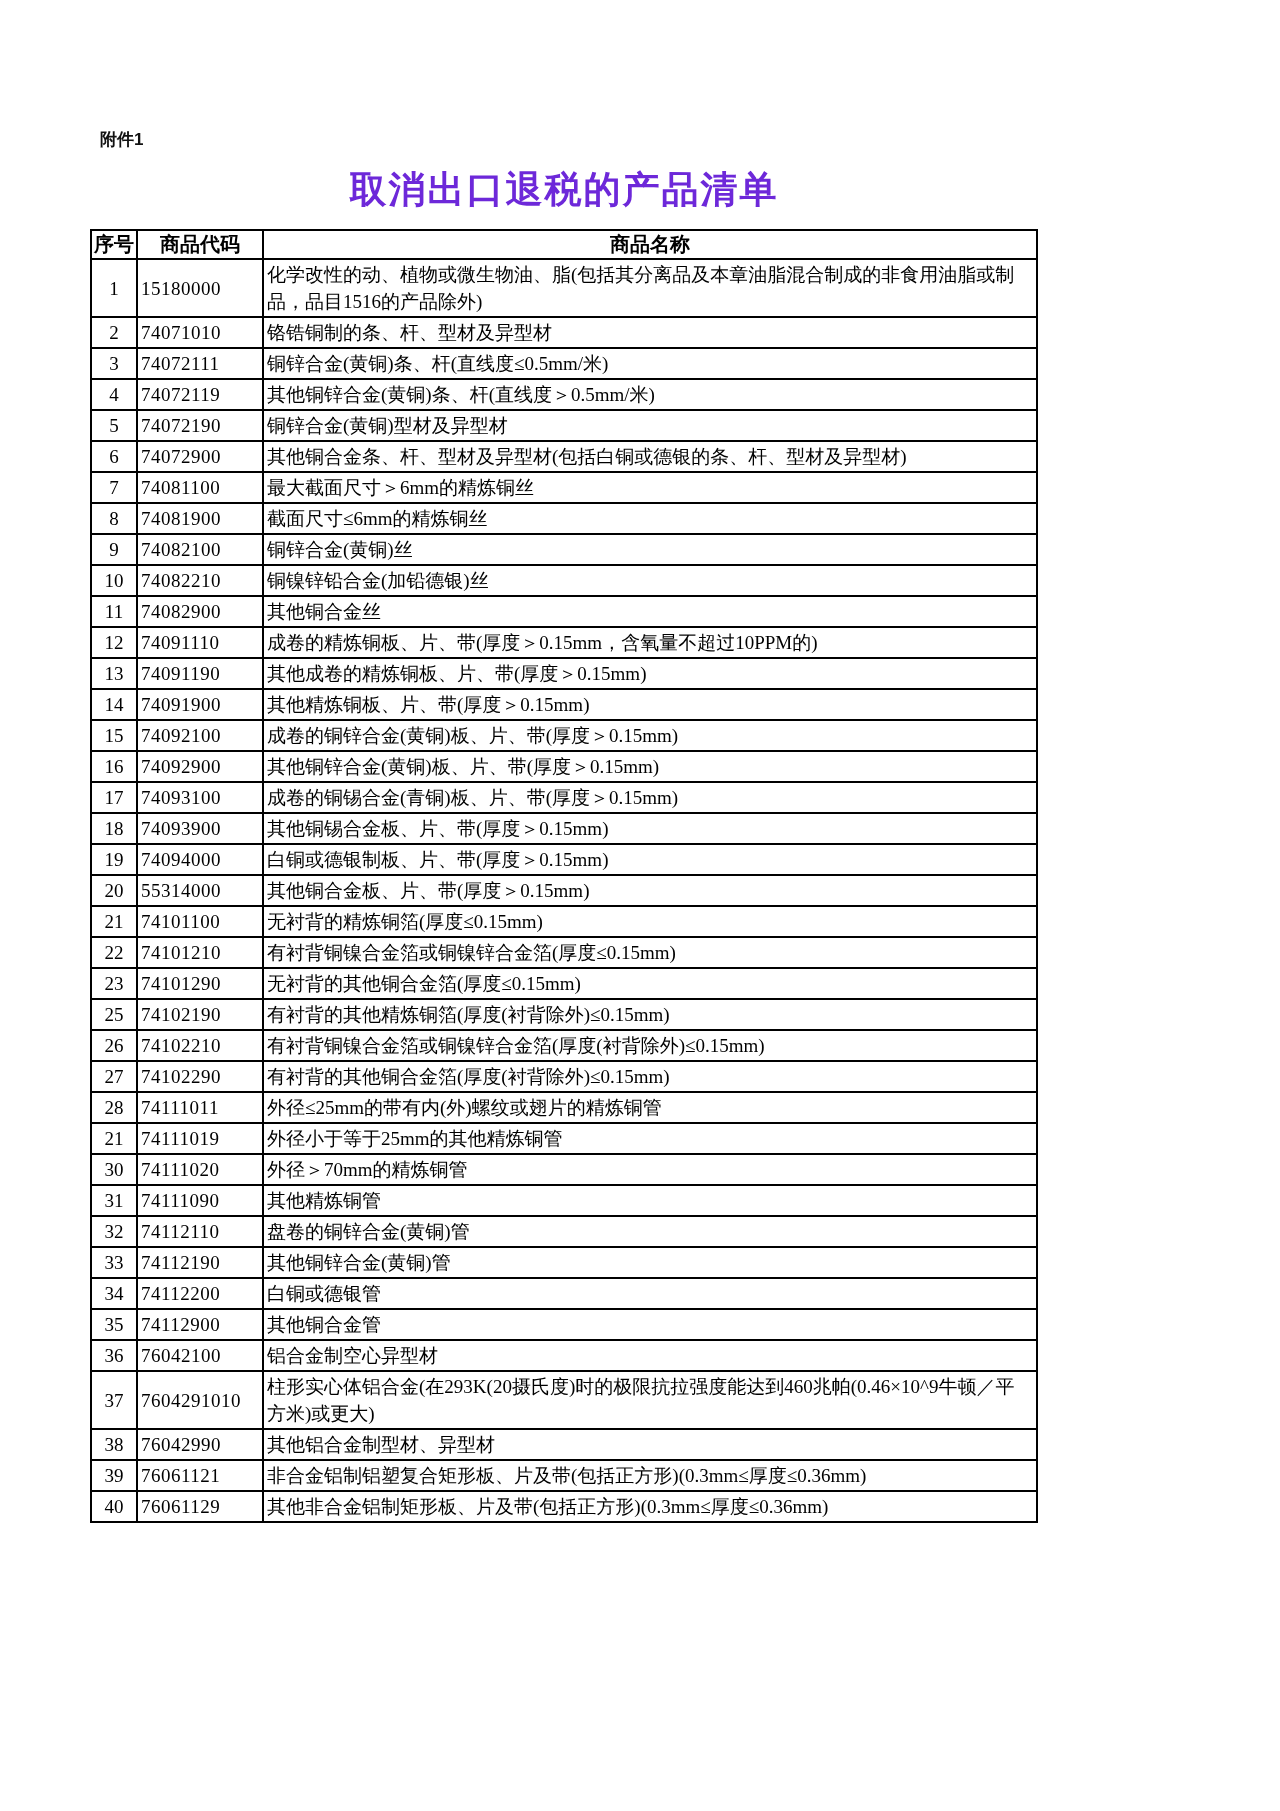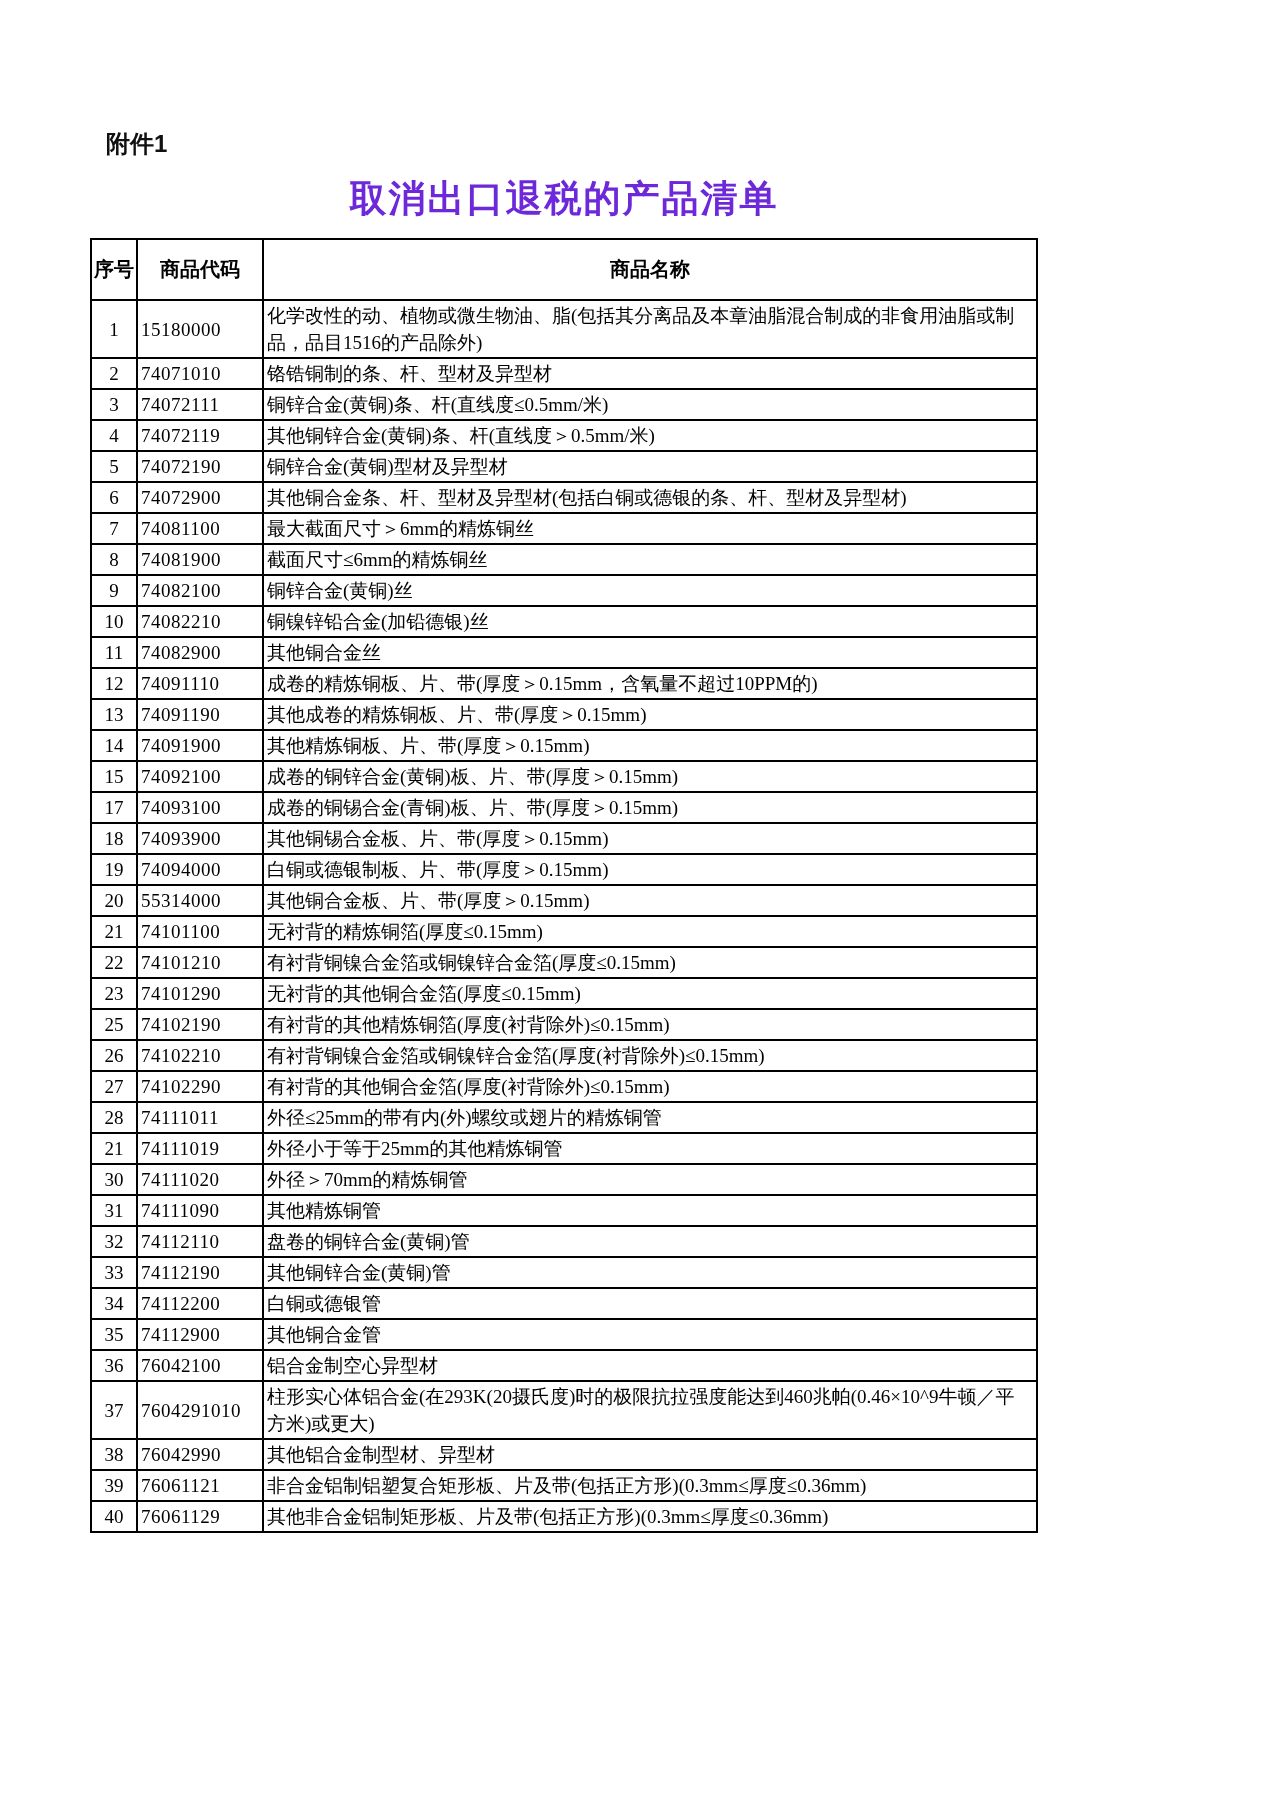--- a/index.html
+++ b/index.html
@@ -15,24 +15,24 @@
     color: #000000;
   }
   .doc {
     position: absolute;
     left: 90px;
     top: 128px;
     width: 948px;
   }
   .attachment-label {
     font-family: "Liberation Sans", sans-serif;
-    font-size: 24px;
+    font-size: 17px;
     font-weight: bold;
     color: #111111;
-    margin: 0 0 14px 16px;
+    margin: 0 0 14px 10px;
   }
   .page-title {
     font-size: 37px;
     font-weight: bold;
     text-align: center;
     letter-spacing: 2px;
     margin: 0 0 14px 0;
     color: #6d28d9;
   }
   table.product-table {
@@ -46,21 +46,21 @@
     font-size: 19px;
     line-height: 27px;
     padding: 1px 3px;
     vertical-align: middle;
     word-break: break-all;
   }
   table.product-table th {
     font-weight: bold;
     font-size: 20px;
     text-align: center;
-    padding: 16px 2px;
+    padding: 0 2px;
   }
   col.col-no   { width: 46px; }
   col.col-code { width: 126px; }
   td.cell-no {
     text-align: center;
     font-size: 19px;
   }
   td.cell-code {
     font-size: 20px;
     padding-left: 5px;
@@ -163,20 +163,25 @@
           <td class="cell-no">14</td>
           <td class="cell-code">74091900</td>
           <td class="cell-name">其他精炼铜板、片、带(厚度＞0.15mm)</td>
         </tr>
         <tr class="data-row">
           <td class="cell-no">15</td>
           <td class="cell-code">74092100</td>
           <td class="cell-name">成卷的铜锌合金(黄铜)板、片、带(厚度＞0.15mm)</td>
         </tr>
         <tr class="data-row">
+          <td class="cell-no">16</td>
+          <td class="cell-code">74092900</td>
+          <td class="cell-name">其他铜锌合金(黄铜)板、片、带(厚度＞0.15mm)</td>
+        </tr>
+        <tr class="data-row">
           <td class="cell-no">17</td>
           <td class="cell-code">74093100</td>
           <td class="cell-name">成卷的铜锡合金(青铜)板、片、带(厚度＞0.15mm)</td>
         </tr>
         <tr class="data-row">
           <td class="cell-no">18</td>
           <td class="cell-code">74093900</td>
           <td class="cell-name">其他铜锡合金板、片、带(厚度＞0.15mm)</td>
         </tr>
         <tr class="data-row">

